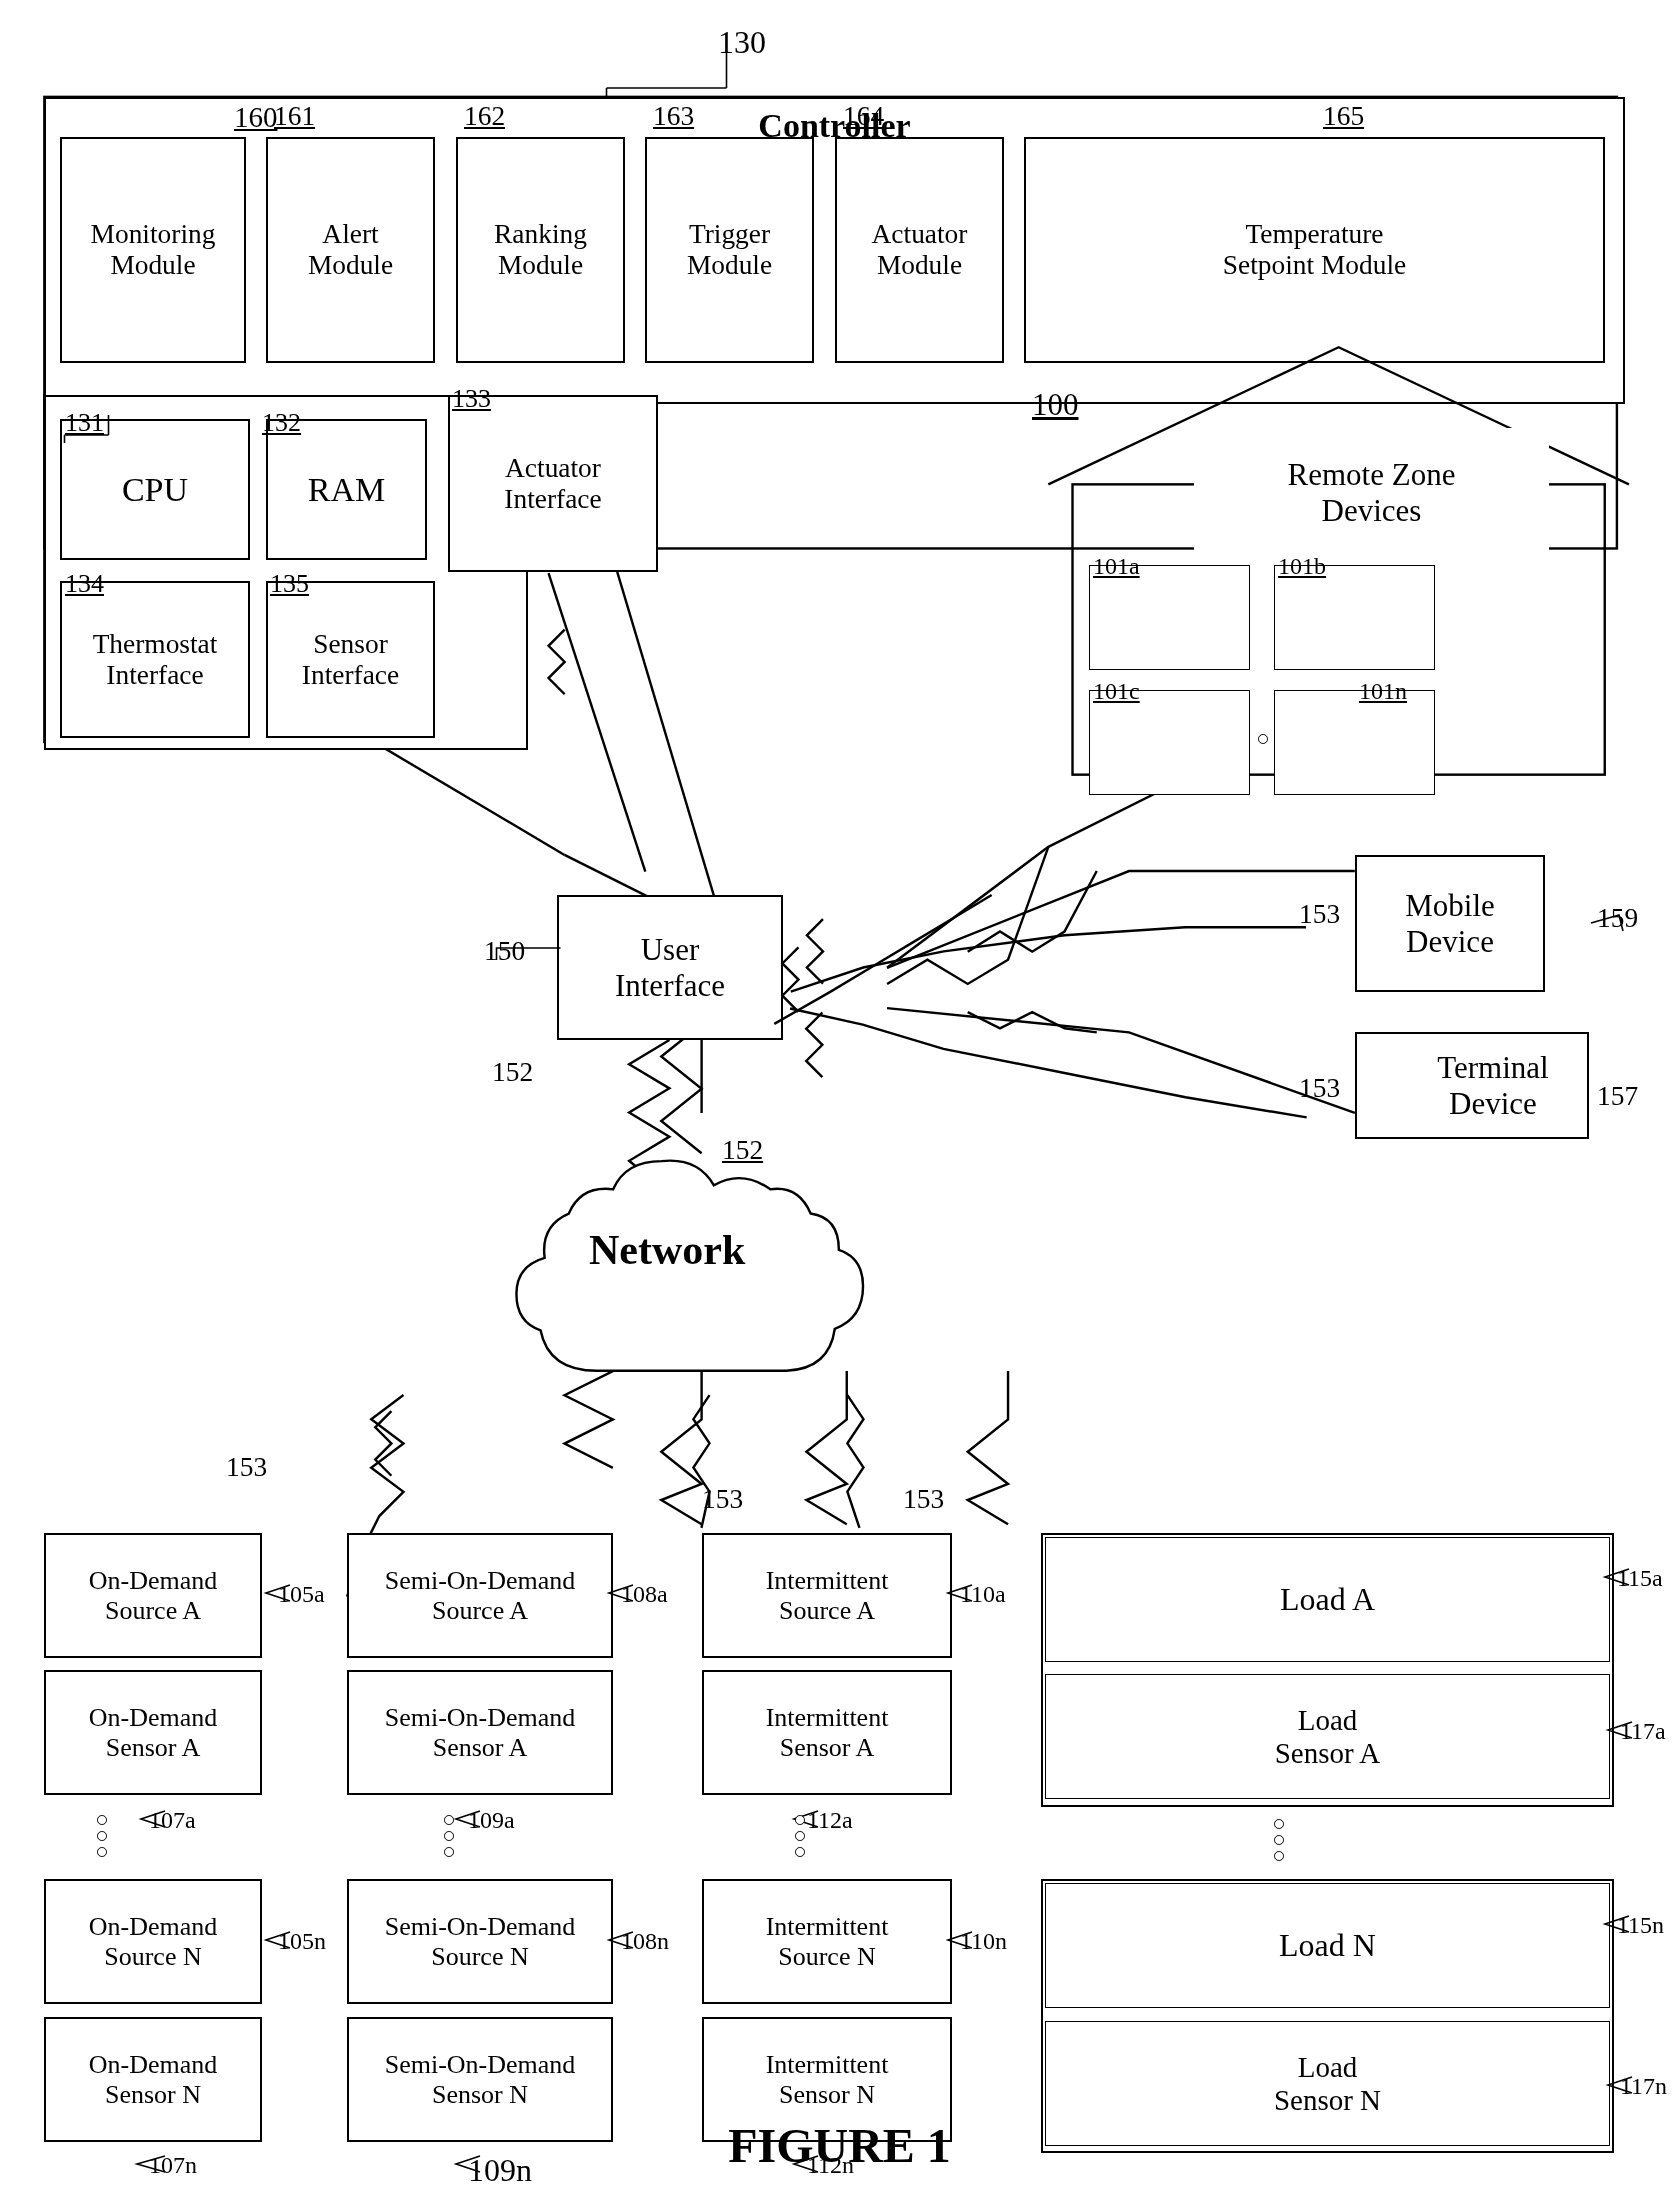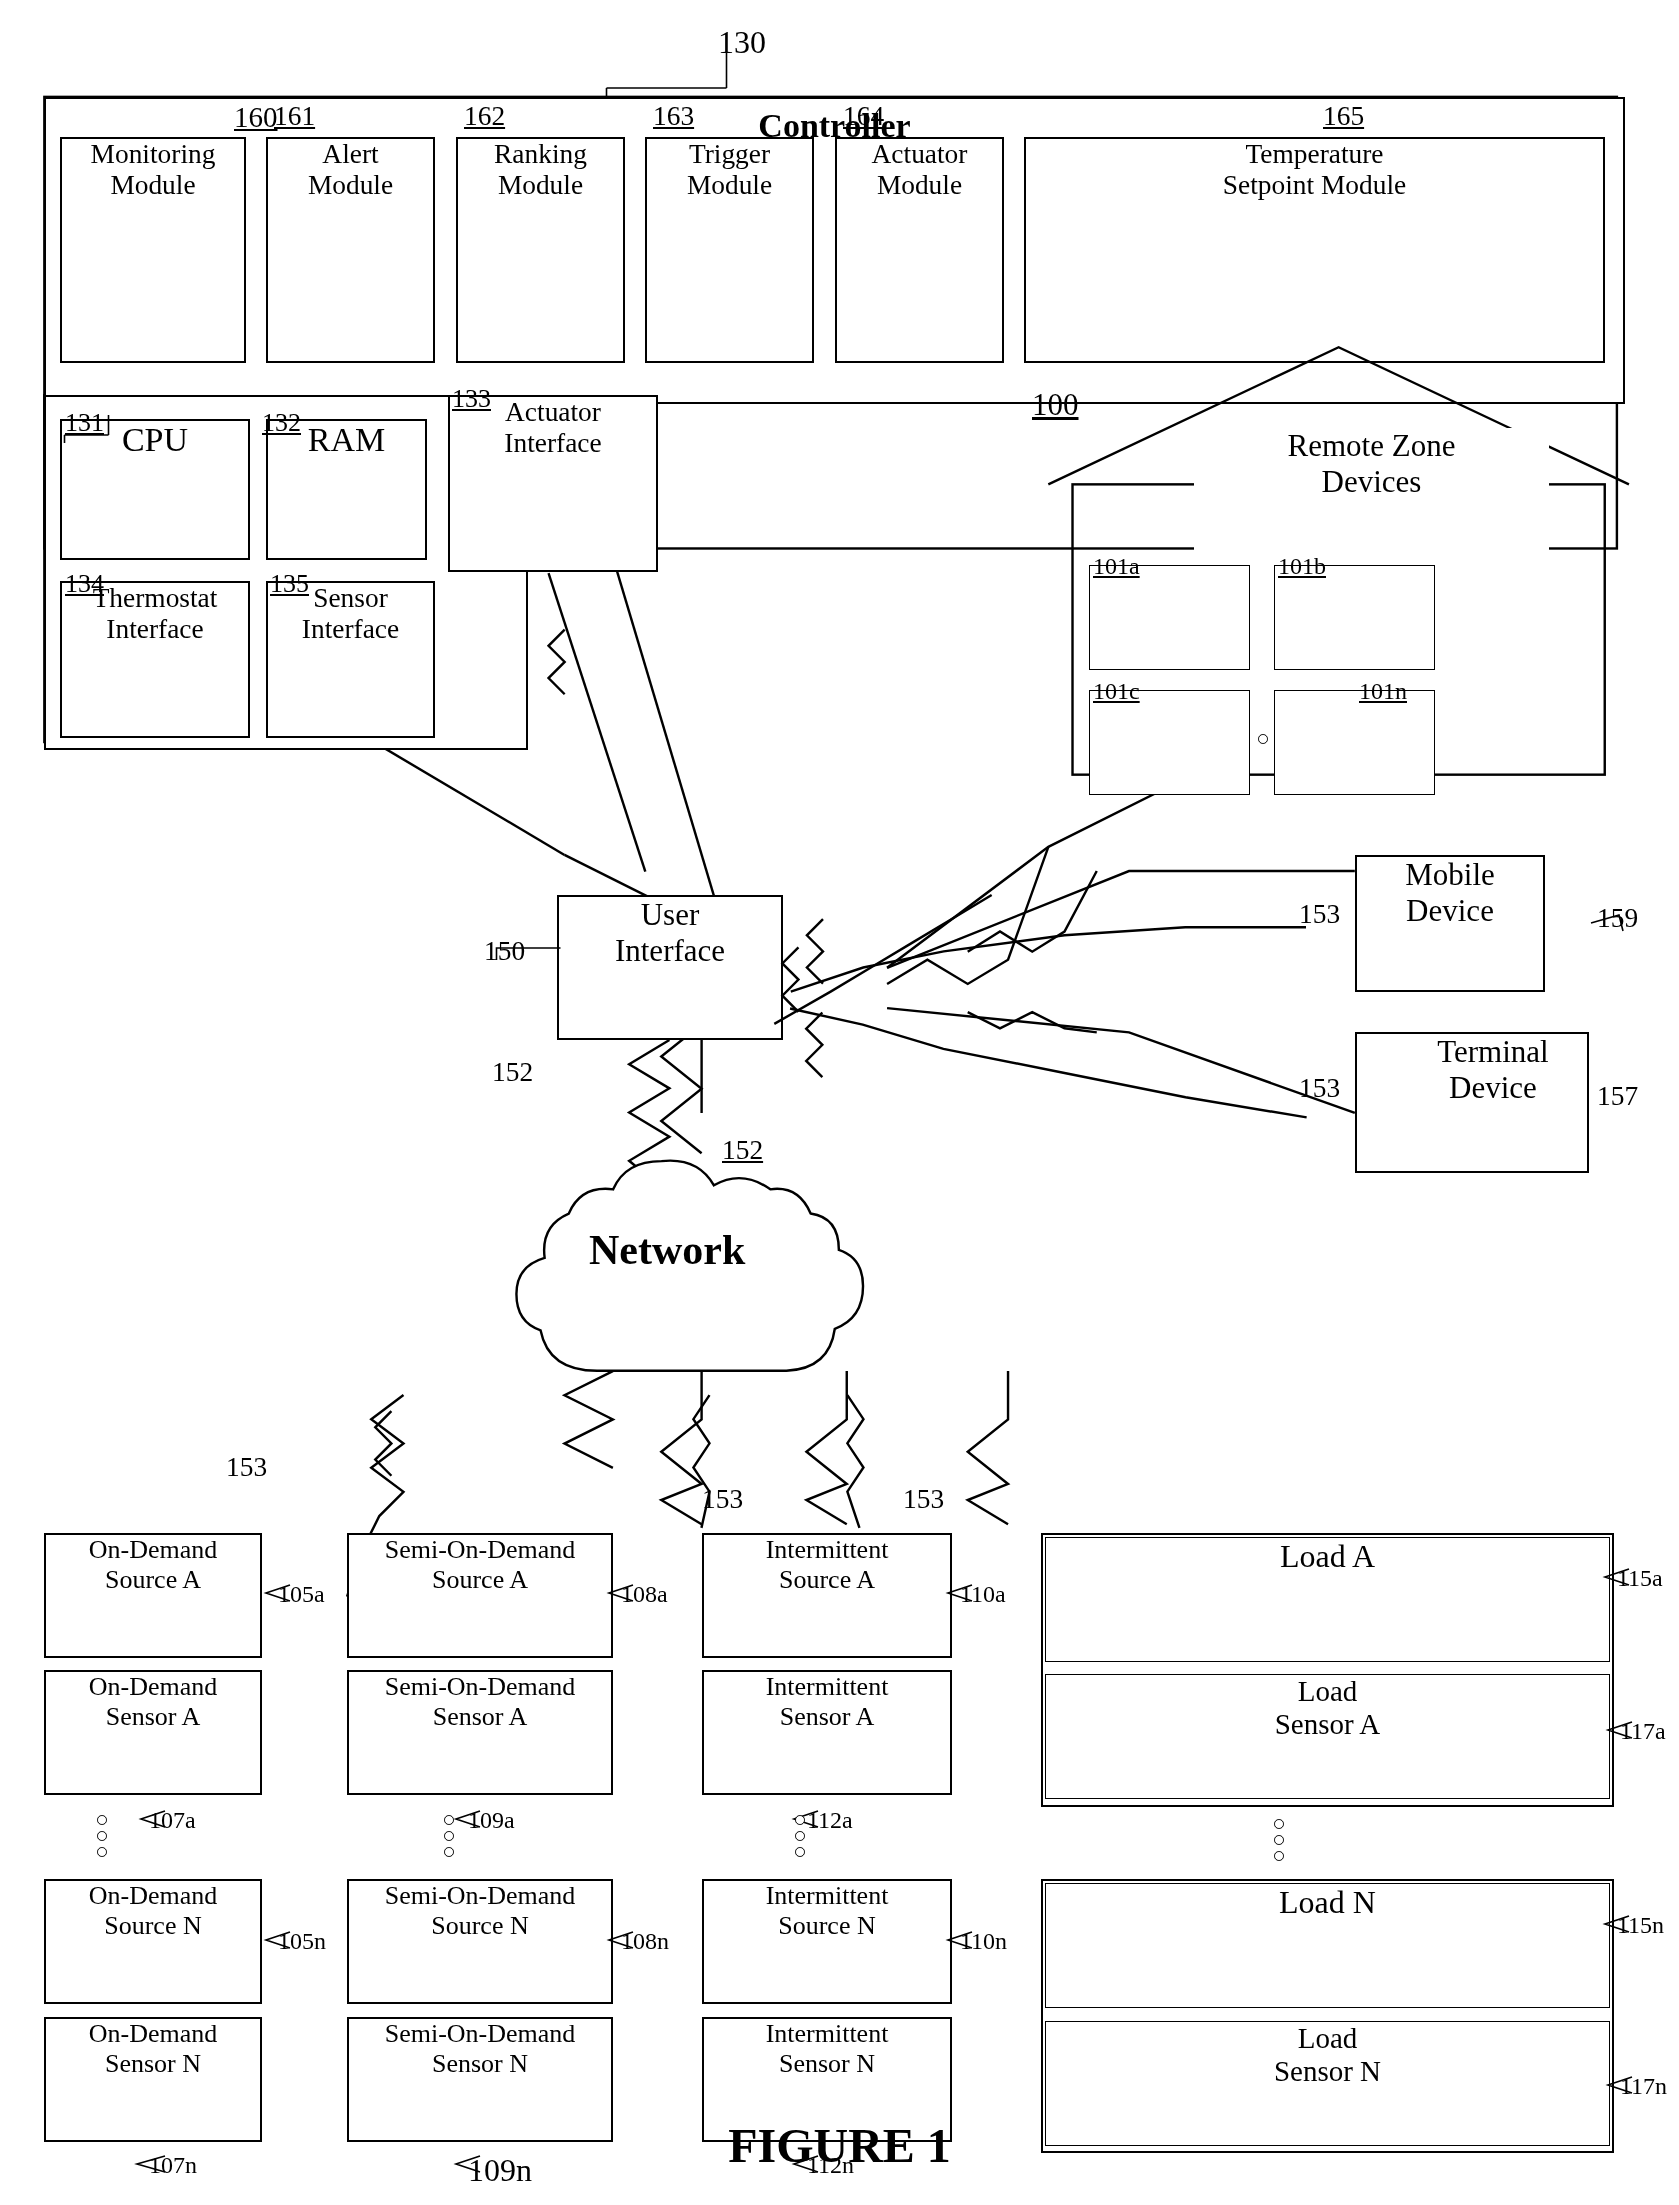--- a/index.html
+++ b/index.html
@@ -14,20 +14,21 @@
     .diagram {
       position: relative;
       width: 1679px;
       height: 2205px;
     }
     .box {
       position: absolute;
       border: 2.4px solid #000;
       background: #fff;
       display: flex;
+      align-items: center;
       justify-content: center;
       text-align: center;
       font-size: 29px;
     }
     .box-thin {
       position: absolute;
       border: 1.6px solid #000;
       background: #fff;
       display: flex;
       align-items: center;
@@ -264,21 +265,21 @@
 
   <div class="box" style="left:1355px; top:855px; width:190px; height:137px; font-size:31px;">
     <span>Mobile<br>Device</span>
   </div>
   <div class="label" style="left:1597px; top:903px; font-size:27.4px;">159</div>
 
   <svg style="position:absolute;top:911px;left:1587px;width:40px;height:24px;" viewBox="0 0 50 30" width="40" height="24">
     <polyline points="5,15 40,5 45,25" fill="none" stroke="#000" stroke-width="2"></polyline>
   </svg>
 
-  <div class="box" style="left:1355px; top:1032px; width:234px; height:141px; font-size:31px;padding-left:42px;">
+  <div class="box" style="left:1355px; top:1032px; width:234px; height:107px; font-size:31px;padding-left:42px;">
     <span>Terminal<br>Device</span>
   </div>
   <div class="label" style="left:1597px; top:1081px; font-size:27.4px;">157</div>
 
   <svg style="position:absolute;top:1145px;left:500px;width:452px;height:266px;" viewBox="0 0 560 330" width="452" height="266">
 
     <path d="M120,280 
              Q60,280 50,230 Q20,220 20,185 Q20,150 55,140 
              Q50,100 85,85 Q100,50 140,55 
              Q155,20 200,20 Q245,15 265,50 

